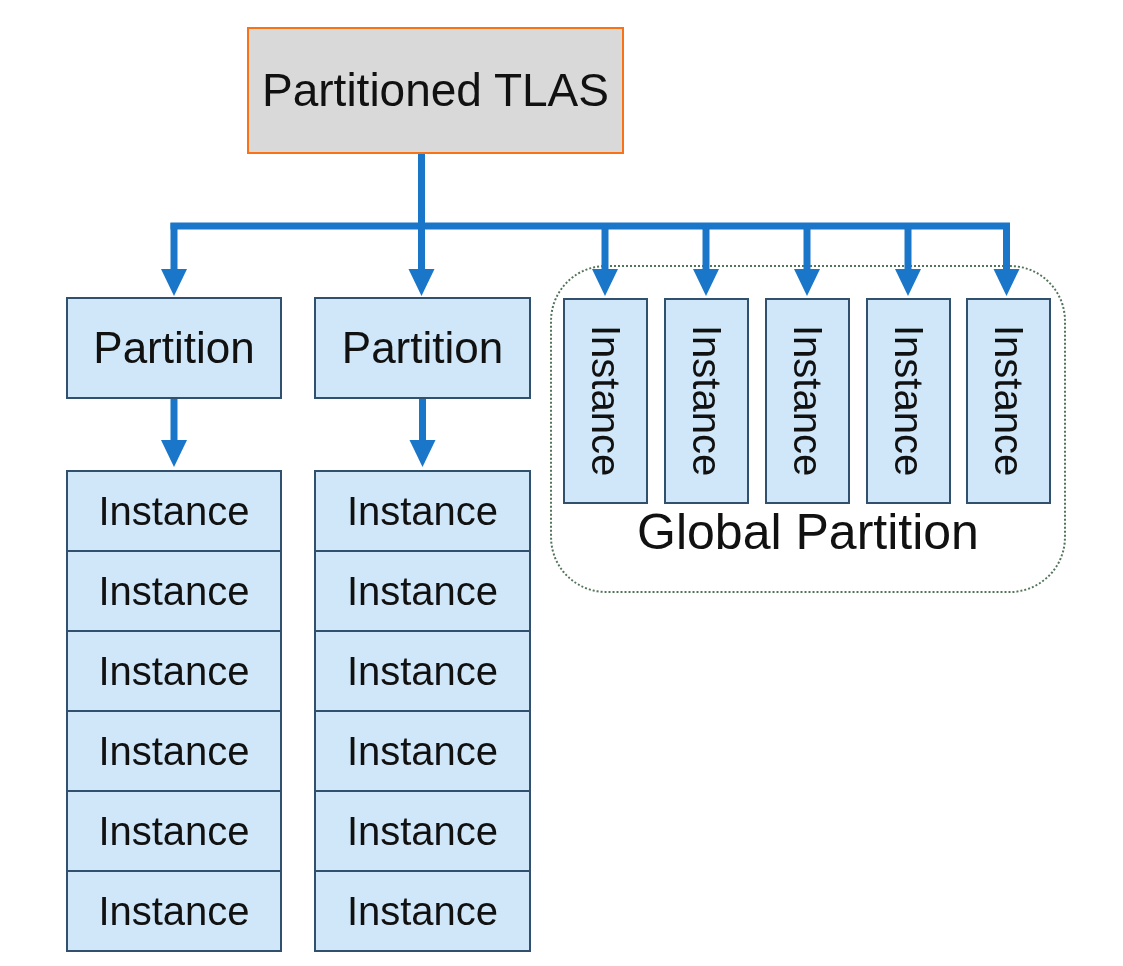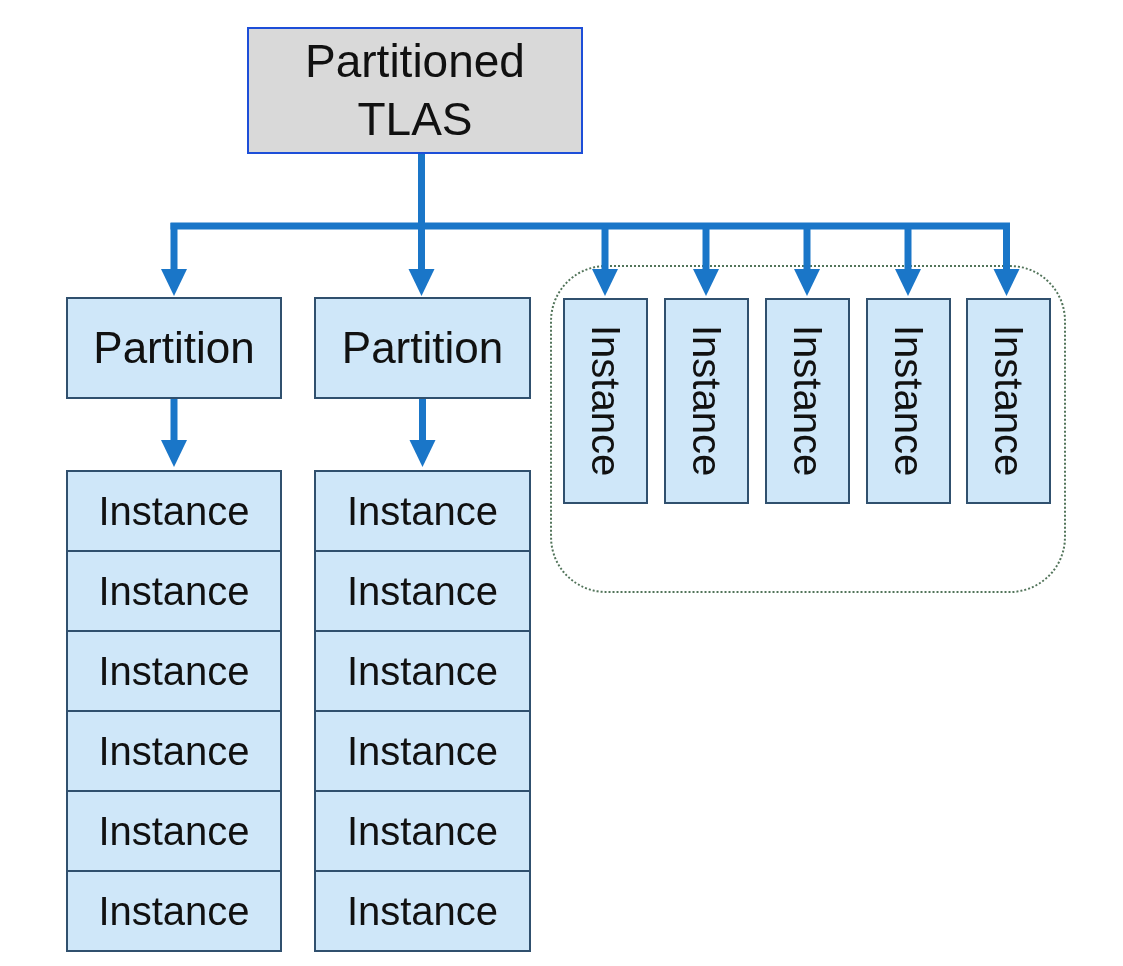--- a/index.html
+++ b/index.html
@@ -23,24 +23,24 @@
     align-items: center;
     justify-content: center;
     text-align: center;
     background: #cfe7f9;
     border: 2px solid #30506e;
     color: #111111;
   }
   .root-node {
     left: 247px;
     top: 27px;
-    width: 336px;
+    width: 377px;
     height: 127px;
     background: #d9d9d9;
-    border: 2px solid #1d4ed8;
+    border: 2px solid #f97316;
     font-size: 46px;
     line-height: 1.26;
   }
   .partition-node {
     top: 297px;
     height: 102px;
     font-size: 44px;
   }
   .partition-1 { left: 66px;  width: 216px; }
   .partition-2 { left: 314px; width: 217px; }
@@ -207,14 +207,15 @@
   <div class="node vinstance v3">
     <span>Instance</span>
   </div>
   <div class="node vinstance v4">
     <span>Instance</span>
   </div>
   <div class="node vinstance v5">
     <span>Instance</span>
   </div>
 
+  <div class="global-label">Global Partition</div>
 
 </div>
 
 </body></html>

